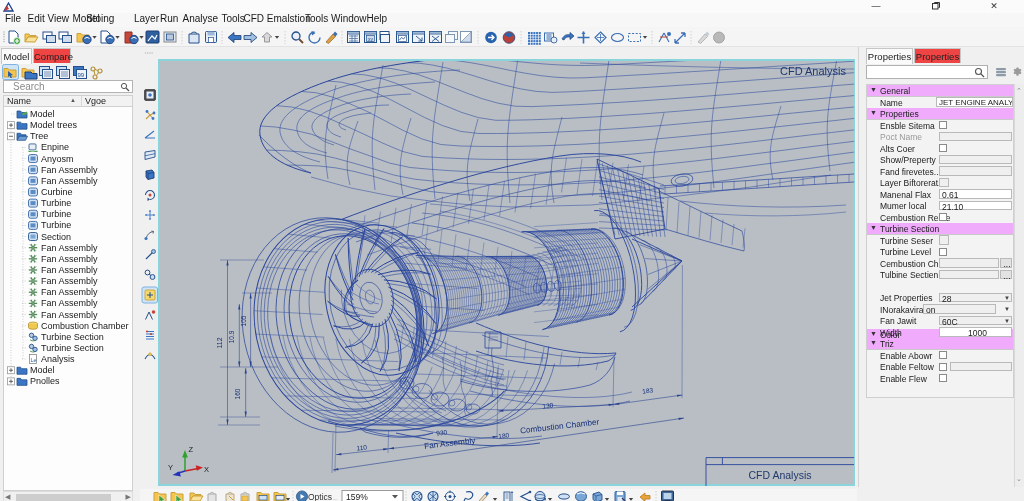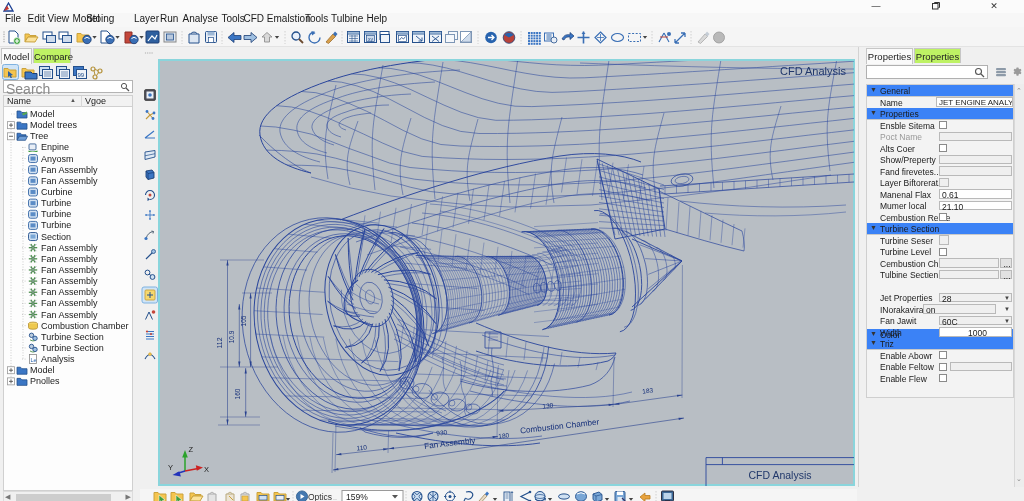--- a/index.html
+++ b/index.html
@@ -4,35 +4,35 @@
 <style>
 * { margin:0; padding:0; box-sizing:border-box; }
 html,body { width:1024px; height:501px; overflow:hidden; font-family:"Liberation Sans", sans-serif; background:#f0f0f0; }
 #app { position:relative; width:1024px; height:501px; }
 .abs { position:absolute; }
 #titlebar { left:0; top:0; width:1024px; height:13px; background:#fbfbfb; font-size:9px; color:#111; }
 #menubar { left:0; top:13px; width:1024px; height:14px; background:#f7f7f7; font-size:10px; color:#1a1a1a; }
 #menubar span { position:absolute; top:0px; }
 #toolbar { left:0; top:27px; width:1024px; height:20px; background:#f5f5f5; border-bottom:1px solid #e3e3e3; }
 #lpanel { left:0; top:47px; width:140px; height:454px; background:#f0f0f0; }
-.tab { position:absolute; top:1px; height:15px; font-size:9.5px; color:#222; text-align:center; border:1px solid #c6c6c6; border-bottom:none; background:#bef264; padding-top:2px;}
+.tab { position:absolute; top:1px; height:15px; font-size:9.5px; color:#222; text-align:center; border:1px solid #c6c6c6; border-bottom:none; background:#ef4444; padding-top:2px;}
 .tab.active { background:#fafafa; height:16px; }
-#lsearch { left:3px; top:33px; width:130px; height:13px; background:#fff; border:1px solid #b4b4b4; font-size:14px; color:#8a8a8a; padding:0px 2px; }
+#lsearch { left:3px; top:33px; width:130px; height:13px; background:#fff; border:1px solid #b4b4b4; font-size:10px; color:#8a8a8a; padding:0px 9px; }
 #lcolhdr { left:3px; top:48px; width:130px; height:12px; background:#f2f2f2; border:1px solid #d0d0d0; font-size:9px; color:#222; }
 #ltree { left:3px; top:60px; width:130px; height:384px; background:#fdfdfd; border:1px solid #d0d0d0; border-top:none; font-size:9px; color:#1a1a1a; }
 #lhscroll { left:3px; top:444px; width:130px; height:11px; background:#f0f0f0; border:1px solid #dcdcdc; }
 #lhthumb { left:12px; top:1.5px; width:95px; height:7px; background:#cdcdcd; }
 #lstrip { left:140px; top:47px; width:19px; height:440px; background:#f0f0f0; }
 #canvas { left:158px; top:59px; width:697px; height:427px; background:#b8bec4; border:2px solid #8ad5dc; }
 #rgap { left:855px; top:47px; width:9px; height:454px; background:#f0f0f0; }
 #rpanel { left:864px; top:47px; width:160px; height:454px; background:#f0f0f0; font-size:8.5px; }
 #rsearch { left:2px; top:18px; width:122px; height:14px; background:#fff; border:1px solid #b0b0b0; }
 #rgrid { left:2px; top:37px; width:148px; height:314px; background:#f3f3f3; border:1px solid #cfcfcf; overflow:hidden;}
 .prow { position:absolute; left:0; width:146px; height:11.5px; color:#1a1a1a; }
-.phead { background:#3b82f6; border-bottom:1px solid #c9c9c9; }
+.phead { background:#f0abfc; border-bottom:1px solid #c9c9c9; }
 .pfield { position:absolute; background:#efefef; border:1px solid #b9b9b9; height:9.5px; top:0.8px; font-size:8.5px; padding-left:2px; color:#1a1a1a;}
 .pfield.white { background:#fff; }
 .pcheck { position:absolute; width:8px; height:8px; border:1px solid #8a8a8a; background:#fff; top:1.5px; }
 .plabel { position:absolute; left:13px; top:1.2px; }
 .parrow { position:absolute; left:3px; top:1.2px; font-size:7px; color:#333; }
 .pdd { position:absolute; top:2.5px; right:3px; font-size:6px; color:#444; }
 #bottombar { left:140px; top:489px; width:717px; height:14px; background:#f5f5f5; }
 #rbottom { left:857px; top:487px; width:167px; height:14px; background:#f0f0f0; }
 svg { display:block; position:absolute; }
 .winbtn { top:0px; width:12px; height:12px; font-size:9px; color:#333; text-align:center; line-height:12px;}
@@ -57,21 +57,21 @@
       <span style="left:27.5px;">Edit</span>
       <span style="left:47.5px;">View</span>
     <span style="left:72.5px;">Model</span>
       <span style="left:86px;">Stoing</span>
       <span style="left:134px;">Layer</span>
     <span style="left:160px;">Run</span>
       <span style="left:182.5px;">Analyse</span>
       <span style="left:221.5px;">Tools</span>
     <span style="left:243.5px;">CFD Emalstion</span>
       <span style="left:305px;">Tools</span>
-      <span style="left:331px;">Tulbine</span>
+      <span style="left:331px;">Window</span>
     <span style="left:366.5px;">Help</span>
   </div>
   <div id="toolbar" class="abs">
       <svg width="1024" height="20" style="left:0;top:0;">
         <g fill="#b9b9b9">
           <circle cx="4" cy="5.0" r="0.8"></circle>
           <circle cx="4" cy="7.4" r="0.8"></circle>
           <circle cx="4" cy="9.8" r="0.8"></circle>
           <circle cx="4" cy="12.2" r="0.8"></circle>
           <circle cx="4" cy="14.6" r="0.8"></circle>

